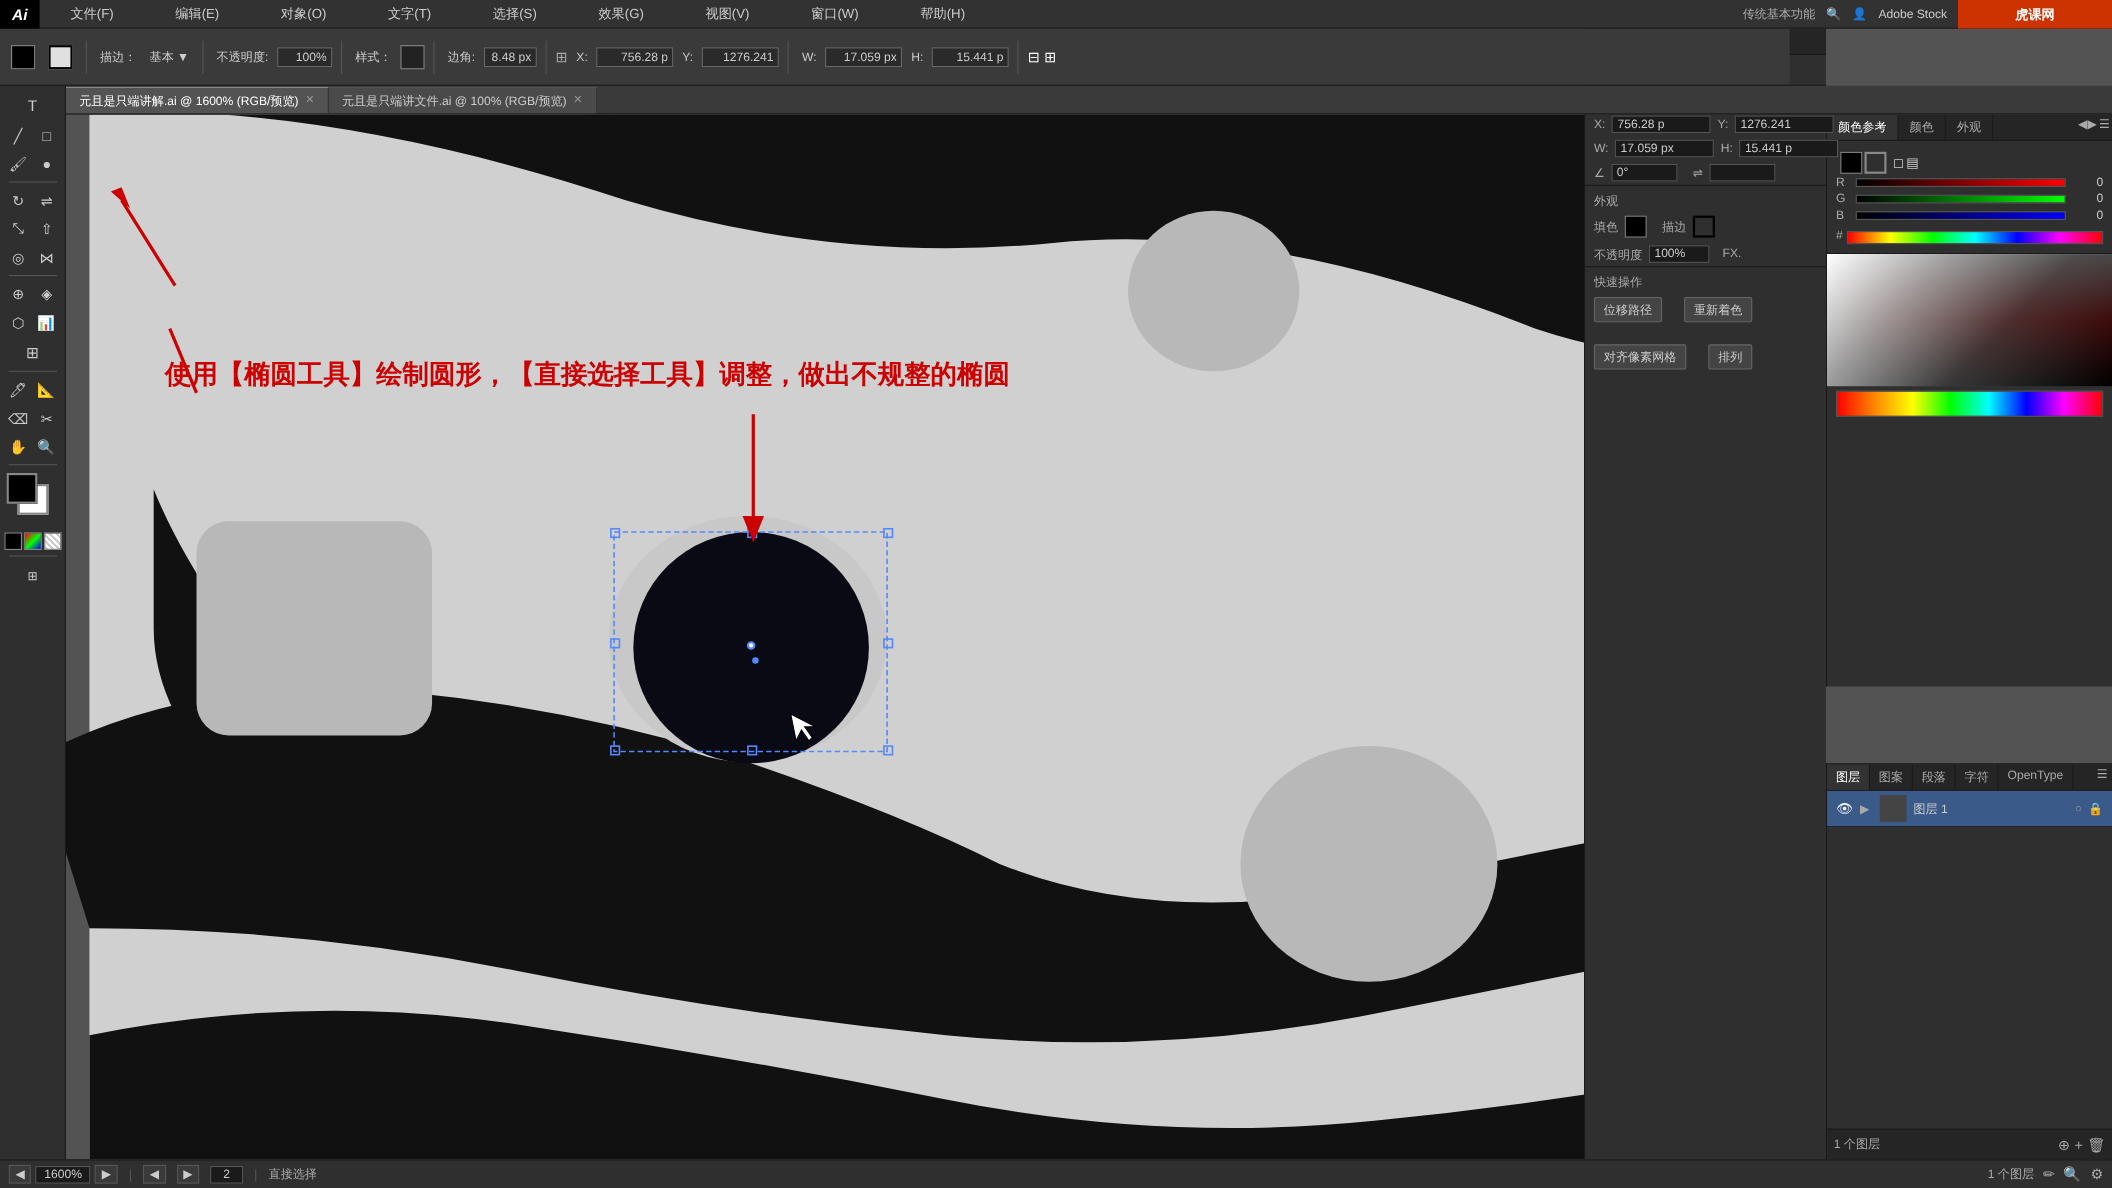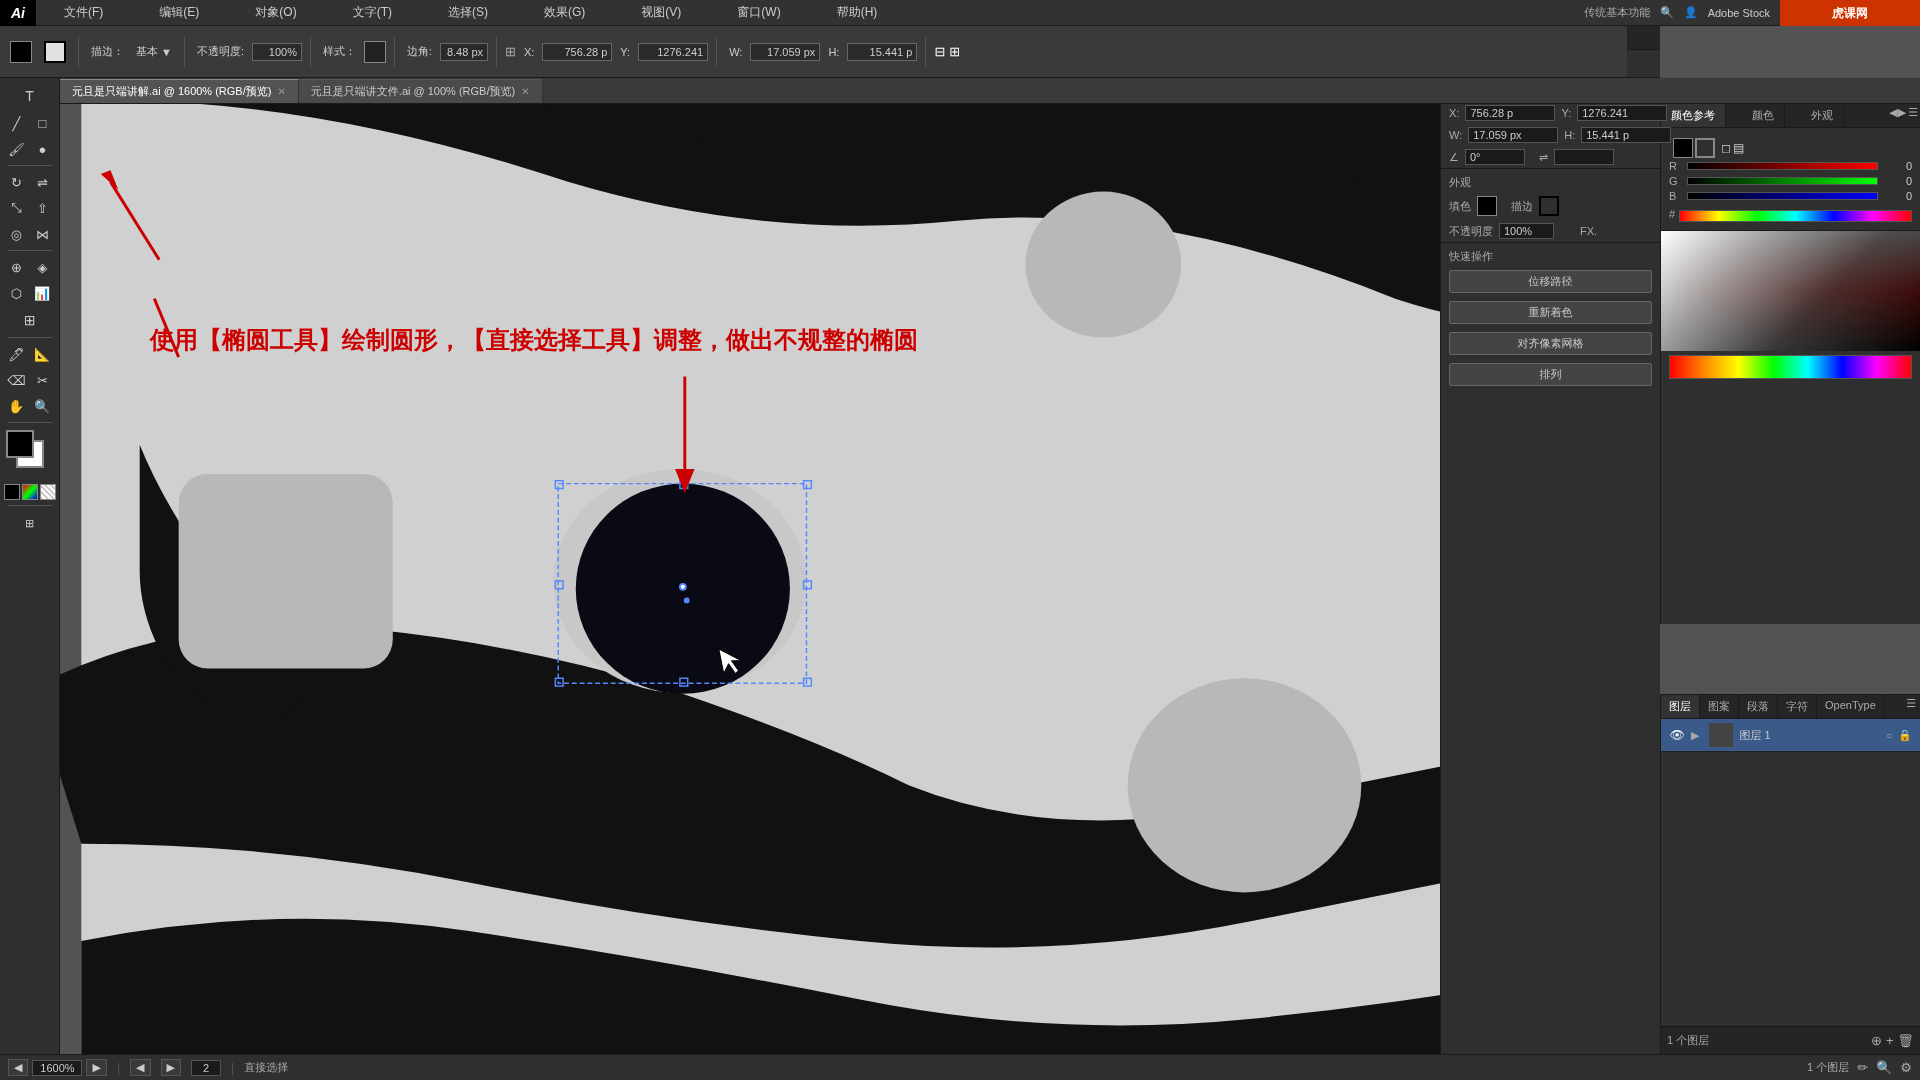--- a/index.html
+++ b/index.html
@@ -71,21 +71,21 @@
       position: absolute; top: 104px; left: 60px; right: 260px; bottom: 26px;
       background: #535353; overflow: hidden;
     }
 
     
     #right-panel {
       position: absolute; top: 26px; right: 0; width: 260px; height: 1054px;
       background: #2f2f2f; border-left: 1px solid #1a1a1a; z-index: 97;
     }
     .panel-tabs {
-      display: flex; background: #252525; border-bottom: 1px solid #1a1a1a; gap: 16px;
+      display: flex; background: #252525; border-bottom: 1px solid #1a1a1a;
     }
     .panel-tab {
       padding: 4px 10px; font-size: 11px; color: #aaa; cursor: pointer;
       border-right: 1px solid #1a1a1a;
     }
     .panel-tab.active { color: #fff; background: #333; }
     .panel-section {
       padding: 8px; border-bottom: 1px solid #1a1a1a;
     }
     .color-channel {
@@ -500,26 +500,26 @@
   <div class="fill-stroke-row">
     <span style="font-size:11px;color:#aaa;">填色</span>
     <div class="fill-box"></div>
     <span style="font-size:11px;color:#aaa;margin-left:8px;">描边</span>
     <div style="width:20px;height:20px;background:transparent;border:2px solid #000;"></div>
   </div>
 
   <div class="props-row">
     <span style="font-size:11px;color:#aaa;">不透明度</span>
     <input class="props-input" style="width: 55px;" value="100%">
-    <span style="font-size:11px;color:#aaa;margin-left:20px;">FX.</span>
+    <span style="font-size:11px;color:#aaa;margin-left:6px;">FX.</span>
   </div>
 
   <div class="props-section-title">快速操作</div>
 
-  <div style="display:flex;flex-wrap:wrap;gap:8px;padding:4px 8px;flex-direction:column;">
+  <div style="display:flex;flex-wrap:wrap;gap:20px;padding:4px 8px;">
     <button class="quick-action-btn">位移路径</button>
     <button class="quick-action-btn">重新着色</button>
     <button class="quick-action-btn">对齐像素网格</button>
     <button class="quick-action-btn">排列</button>
   </div>
 </div>
 
 <div id="layers-panel">
   <div class="layers-tabs">
     <div class="layers-tab active">图层</div>

